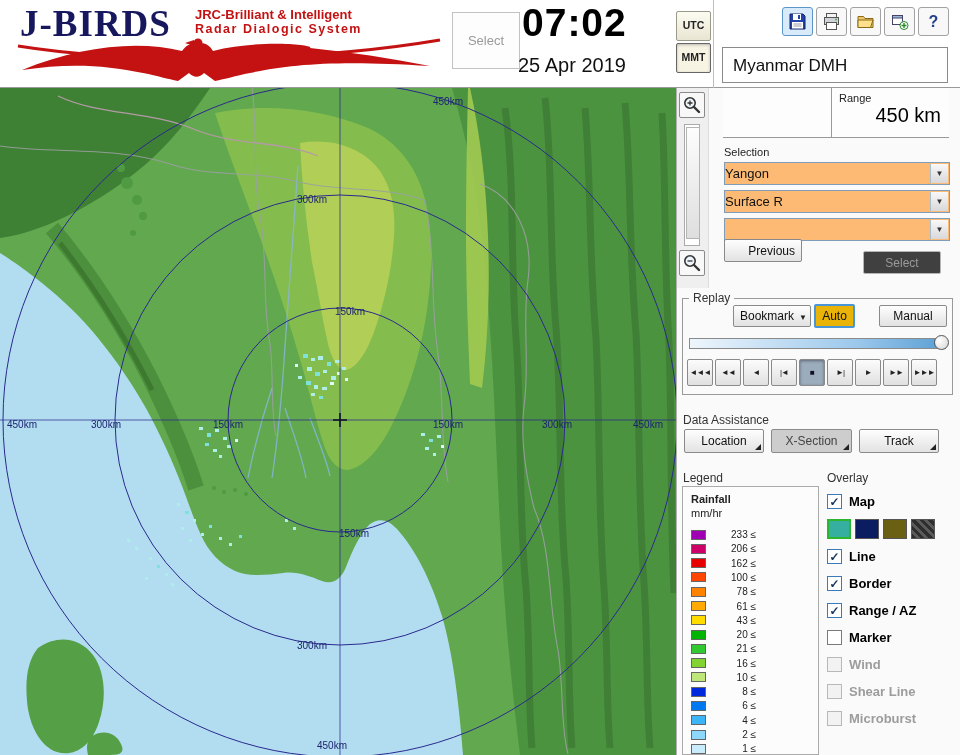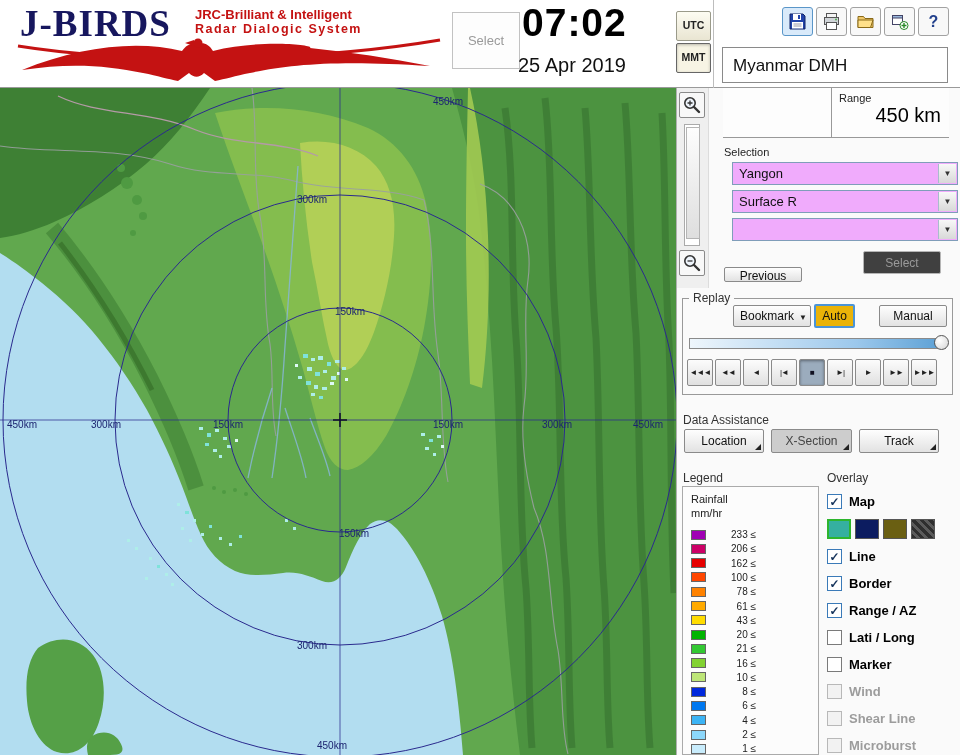--- a/index.html
+++ b/index.html
@@ -38,26 +38,26 @@
   .zoom-btn{position:absolute;left:2px;width:26px;height:26px;background:#f8f8f8;border:1px solid #8a8a8a;border-radius:2px;
             display:flex;align-items:center;justify-content:center;box-sizing:border-box;cursor:pointer;}
   .zoom-in{top:4px;} .zoom-out{top:162px;}
   .zoom-track{position:absolute;left:7px;top:36px;width:16px;height:122px;background:#fff;border:1px solid #aaa;box-sizing:border-box;}
   .zoom-handle{position:absolute;left:1px;top:2px;width:12px;height:110px;background:linear-gradient(#fdfdfd,#dedede);border:1px solid #b4b4b4;}
   .range-box{position:absolute;left:46px;top:0;width:226px;height:49px;border-bottom:1px solid #999;background:#fdfdfd;}
   .range-vline{position:absolute;left:108px;top:0;width:1px;height:49px;background:#999;}
   .range-label{position:absolute;left:116px;top:4px;font-size:11px;color:#222;}
   .range-value{position:absolute;right:8px;top:16px;font-size:20px;color:#000;}
   .sec-label{position:absolute;font-size:11px;color:#222;}
-  .dd{position:absolute;left:47px;width:226px;height:23px;background:#f0abfc;border:1px solid #7f9db9;box-sizing:border-box;font-size:13px;line-height:21px;padding-left:6px;cursor:pointer;margin-left:8px;}
+  .dd{position:absolute;left:47px;width:226px;height:23px;background:#fdba74;border:1px solid #7f9db9;box-sizing:border-box;font-size:13px;line-height:21px;cursor:pointer;}
   .dd-arrow{position:absolute;right:1px;top:1px;bottom:1px;width:17px;background:linear-gradient(#f8f8f8,#d8d8d8);border-left:1px solid #a8bccc;
             display:flex;align-items:center;justify-content:center;font-size:8px;color:#333;}
   .btn{background:linear-gradient(#fefefe,#e2e2e2);border:1px solid #8a8a8a;border-radius:2px;font-size:12px;color:#111;
        font-family:"Liberation Sans",sans-serif;cursor:pointer;box-sizing:border-box;}
-  .btn-previous{position:absolute;left:47px;top:179px;width:78px;height:15px;}
+  .btn-previous{position:absolute;left:47px;top:151px;width:78px;height:23px;text-align:right;}
   .btn-select{position:absolute;left:186px;top:163px;width:78px;height:23px;background:#404040;color:#9a9a9a;border:1px solid #b5b5b5;}
   .replay-box{position:absolute;left:5px;top:210px;width:271px;height:97px;border:1px solid #999;box-sizing:border-box;}
   .grp-label{position:absolute;left:6px;top:-8px;background:#fafafa;padding:0 4px;font-size:12px;color:#333;}
   .btn-bookmark{position:absolute;left:50px;top:6px;width:78px;height:22px;}
   .btn-auto{position:absolute;left:131px;top:5px;width:41px;height:24px;background:#eab308;border:2px solid #4a94d8;}
   .btn-manual{position:absolute;left:196px;top:6px;width:68px;height:22px;}
   .bk-arrow{font-size:8px;margin-left:5px;color:#222;}
   .slider{position:absolute;left:6px;top:37px;width:257px;height:14px;}
   .slider-track{position:absolute;left:0;right:0;top:2px;height:9px;background:linear-gradient(to right,#eef6fc,#9cc8ec 65%,#5a9fd4);border:1px solid #8a8a8a;}
   .slider-handle{position:absolute;right:-3px;top:-1px;width:15px;height:15px;border-radius:50%;background:radial-gradient(circle at 35% 35%,#fff,#d4d4d4);border:1.5px solid #555;box-sizing:border-box;cursor:pointer;}
@@ -65,21 +65,21 @@
   .pb-btn{width:26px;height:27px;font-size:8px;padding:0;letter-spacing:-1px;color:#222;
           background:linear-gradient(#fcfcfc,#e0e0e0);border:1px solid #8a8a8a;border-radius:2px;cursor:pointer;}
   .pb-btn.active{background:#9bacbd;box-shadow:inset 0 1px 3px rgba(0,0,0,.4);color:#101020;}
   .da-label{position:absolute;left:6px;top:325px;font-size:12px;color:#333;}
   .da-btn{position:absolute;top:341px;height:24px;}
   .da-loc{left:7px;width:80px;} .da-xsec{left:94px;width:81px;background:#cdcdcd;color:#444;} .da-track{left:182px;width:80px;}
   .corner-icon{position:absolute;right:2px;bottom:2px;width:0;height:0;border-left:6px solid transparent;border-bottom:6px solid #222;}
   .legend-label{position:absolute;left:6px;top:383px;font-size:12px;color:#333;}
   .overlay-label{position:absolute;left:150px;top:383px;font-size:12px;color:#333;}
   .legend-box{position:absolute;left:5px;top:398px;width:137px;height:269px;border:1px solid #aaa;background:#fcfcfc;box-sizing:border-box;overflow:hidden;}
-  .lg-t1{position:absolute;left:8px;top:6px;font-size:11px;color:#222;}
+  .lg-t1{position:absolute;left:8px;top:6px;font-size:11px;color:#222;font-weight:bold;}
   .lg-t2{position:absolute;left:8px;top:20px;font-size:11px;color:#222;}
   .lg-rows{position:absolute;left:8px;top:42px;}
   .lg-row{display:flex;align-items:center;height:11.2px;margin-bottom:3.1px;}
   .lg-swatch{width:15px;height:10px;border:1px solid #666;box-sizing:border-box;}
   .lg-val{width:50px;text-align:right;font-size:10px;color:#222;}
   .overlay-rows{position:absolute;left:150px;top:400px;width:132px;}
   .ov-row{display:flex;align-items:center;height:27px;cursor:pointer;}
   .cb{display:inline-flex;align-items:center;justify-content:center;width:15px;height:15px;background:#fff;border:1px solid #7a7a7a;
       box-sizing:border-box;margin-right:7px;font-size:12px;font-weight:700;color:#14325a;}
   .cb.checked{border-color:#3a7ab8;}
@@ -456,24 +456,20 @@
         <div class="ov-row">
           <span class="cb checked">✓</span>
           <span class="ov-lab">Border</span>
         </div>
         <div class="ov-row">
           <span class="cb checked">✓</span>
           <span class="ov-lab">Range / AZ</span>
         </div>
         <div class="ov-row">
           <span class="cb"></span>
-          <span class="ov-lab">Lati / Long</span>
-        </div>
-        <div class="ov-row">
-          <span class="cb"></span>
           <span class="ov-lab">Marker</span>
         </div>
         <div class="ov-row disabled">
           <span class="cb dis"></span>
           <span class="ov-lab">Wind</span>
         </div>
         <div class="ov-row disabled">
           <span class="cb dis"></span>
           <span class="ov-lab">Shear Line</span>
         </div>

